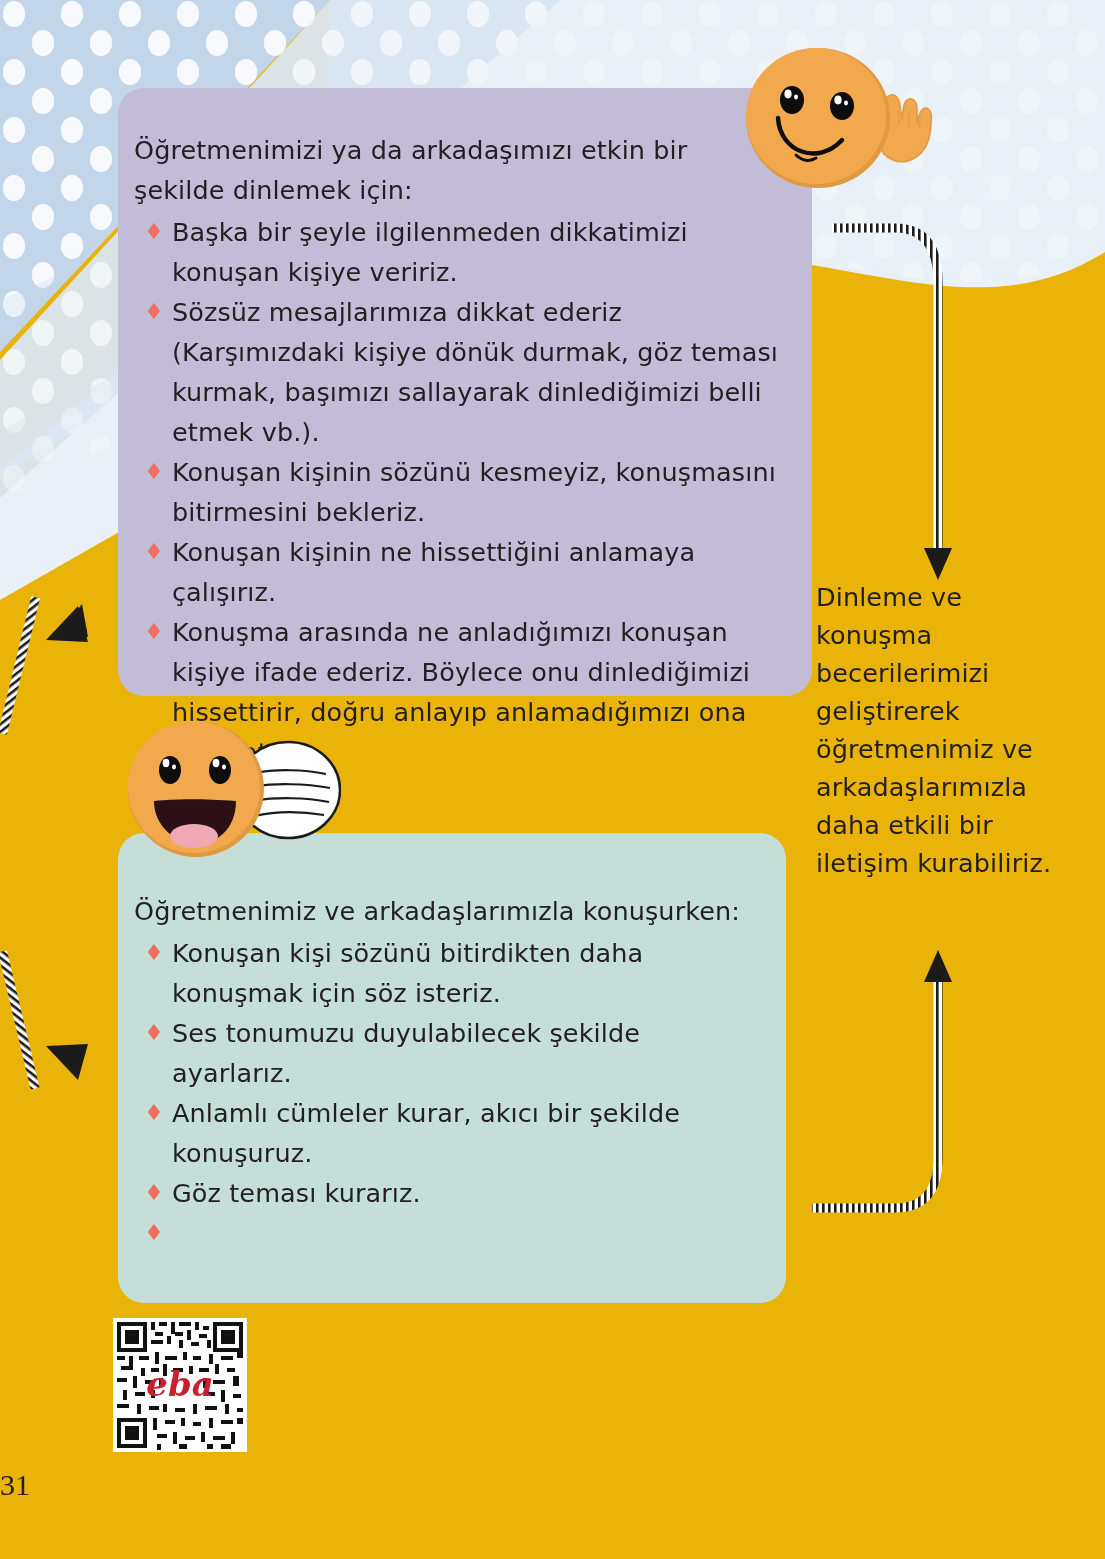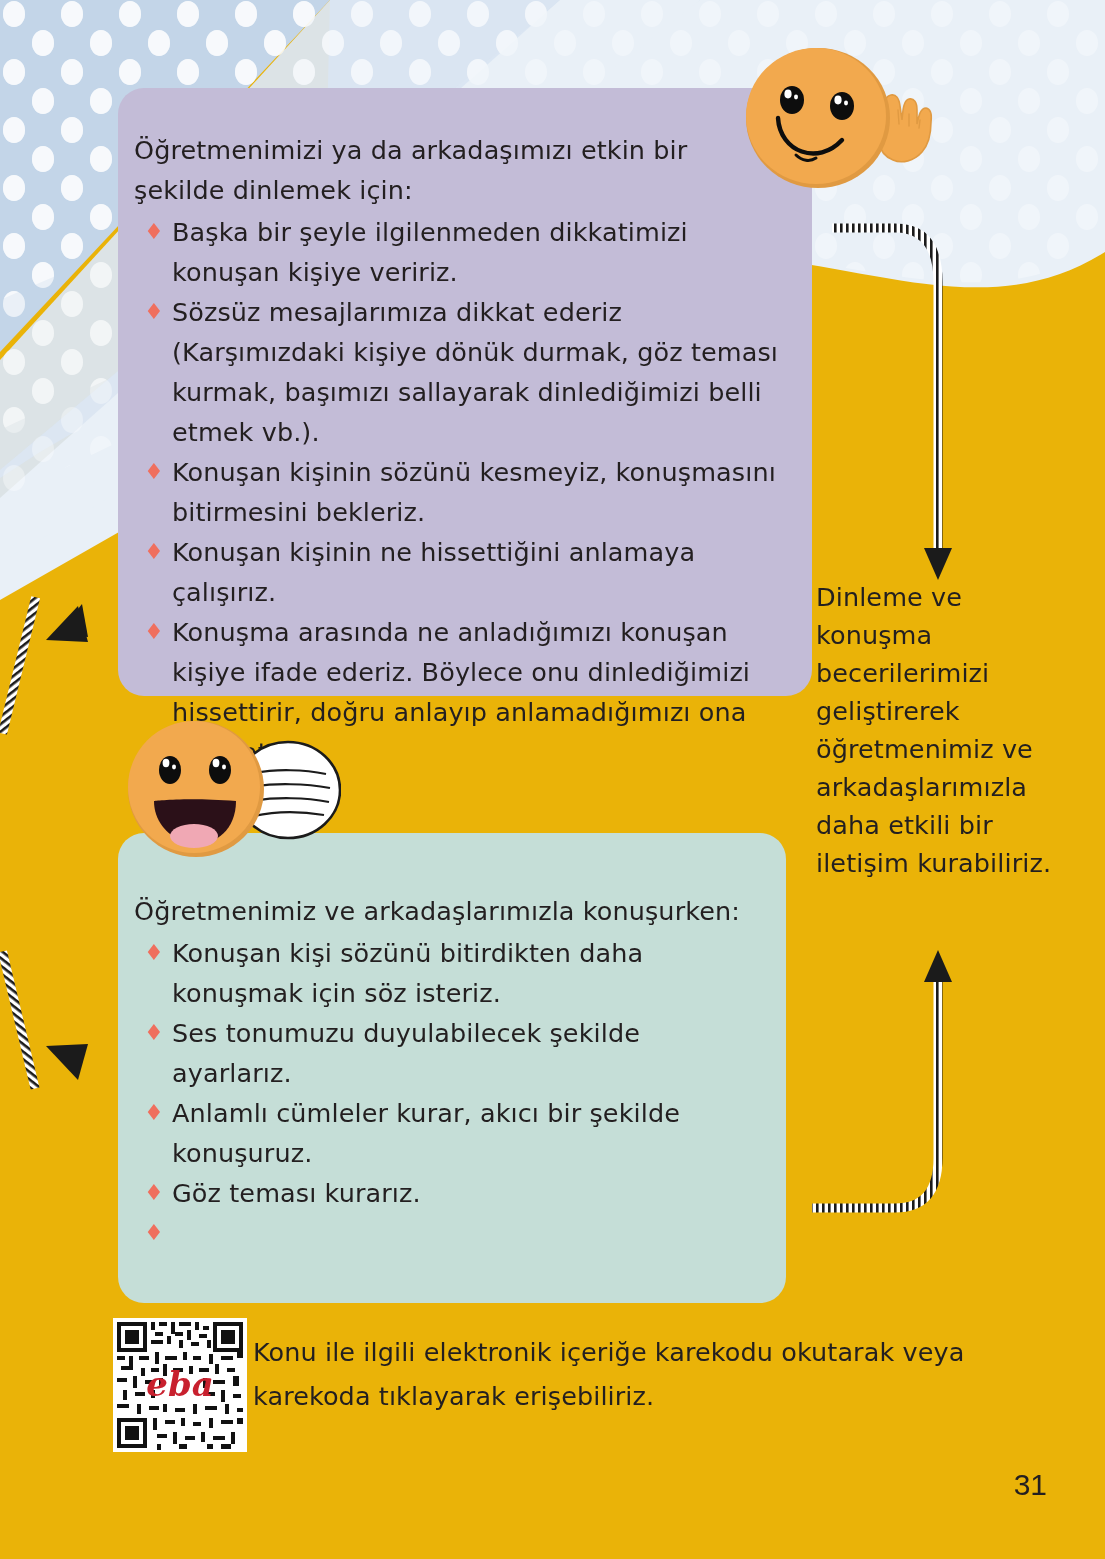--- a/index.html
+++ b/index.html
@@ -135,24 +135,24 @@
     color: #231f20;
     letter-spacing: 0.1px;
   }
 
   
   #page-number {
     position: absolute;
     left: 0;
     top: 1468px;
     width: 1047px;
-    text-align: right;
+    text-align: left;
     font-size: 30px;
     color: #231f20;
-    font-family: Liberation Sans, sans-serif;
+    font-family: Liberation Serif, serif;
   }
 </style>
 </head>
 <body>
 
 <div id="page">
 
   <svg id="bg" viewBox="0 0 1105 1559" preserveAspectRatio="none">
     <defs>
       <pattern id="dots" width="58" height="58" patternUnits="userSpaceOnUse">
@@ -426,18 +426,17 @@
         <rect x="44" y="126" width="4" height="6"></rect>
           <rect x="66" y="126" width="8" height="5"></rect>
           <rect x="94" y="126" width="6" height="5"></rect>
         <rect x="108" y="126" width="10" height="5"></rect>
       </g>
 
       <g>
         <text x="67" y="78" text-anchor="middle" font-family="DejaVu Serif, serif" font-size="34" font-style="italic" font-weight="700" fill="#c8202e">eba</text>
       </g>
     </svg>
-    <div id="qr-caption">Konu ile ilgili elektronik içeriğe karekodu okutarak veya karekoda tıklayarak erişebiliriz.</div>
   </div>
 
   <div id="page-number">31</div>
 
 </div>
 
 </body></html>

